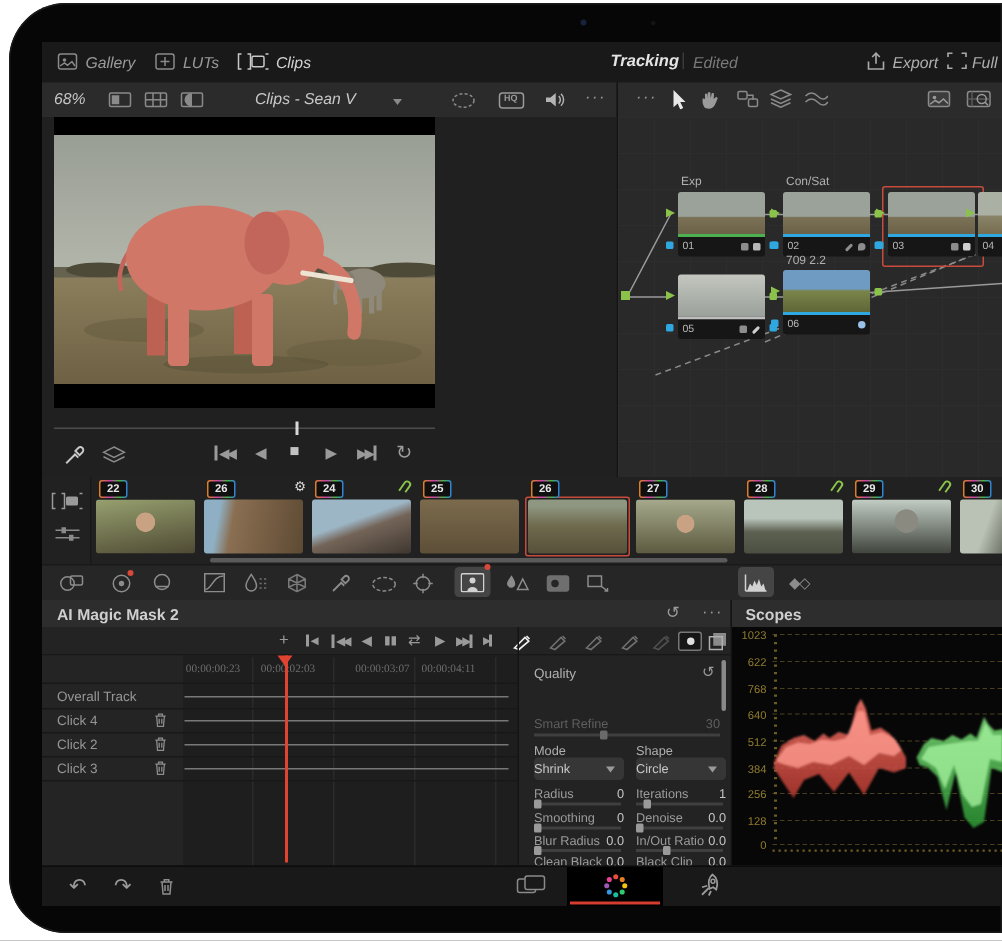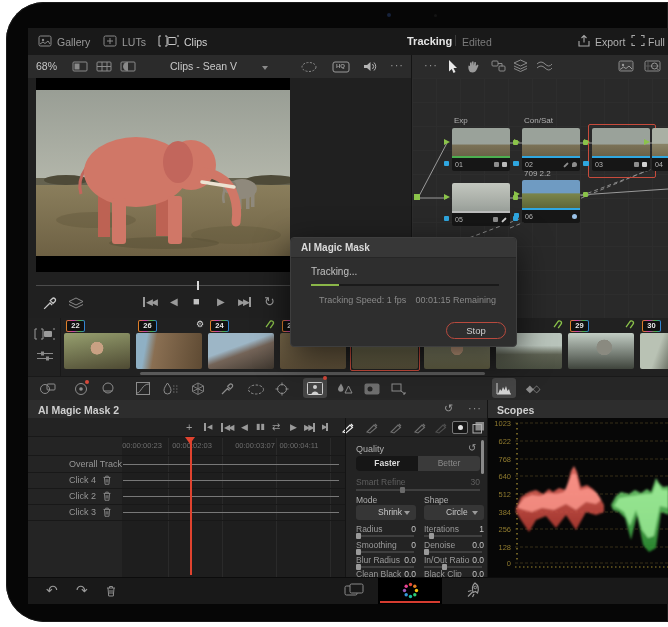--- a/index.html
+++ b/index.html
@@ -1,21 +1,21 @@
 <!DOCTYPE html>
 <html><head>
 <meta charset="utf-8">
 <style>
   html,body{margin:0;padding:0;background:#fff;width:668px;height:627px;overflow:hidden;
     font-family:"Liberation Sans",sans-serif;}
   .abs{position:absolute;}
   #device{position:absolute;left:6px;top:2px;width:662px;height:620px;background:#060606;
     border-radius:38px 0 0 38px;box-shadow:inset 0 0 0 1px #1b1b1b;}
   #ui{position:absolute;left:0;top:0;width:668px;height:627px;}
-  .txt{white-space:nowrap;color:#9a9a9a;font-size:10px;}
+  .txt{white-space:nowrap;color:#9a9a9a;font-size:10px;font-style:italic;}
   .panel-hdr{background:#2d2d2d;color:#cfcfcf;font-size:10.5px;font-weight:bold;}
   .icon{color:#8c8c8c;}
   .vline{background:#141414;width:1px;}
   
   .badge{position:absolute;top:320px;width:19px;height:12px;border-radius:2px;
     background:linear-gradient(90deg,#e0831f,#c93fae 40%,#4db33f 70%,#2f7fe0);padding:1px;box-sizing:border-box;}
   .badge i{display:block;width:100%;height:100%;background:#101010;border-radius:1px;
     color:#e8e8e8;font-style:normal;font-size:7.5px;line-height:10px;text-align:center;font-weight:bold;}
   .thumb{position:absolute;top:333px;width:66px;height:36px;border-radius:2px;}
   
@@ -25,32 +25,32 @@
   .nbar{width:58px;height:13px;background:#161616;border-radius:0 0 2px 2px;color:#b8b8b8;
     font-size:7px;line-height:13px;display:flex;align-items:center;padding:0 3px;box-sizing:border-box;}
   .nbar b{font-weight:normal;}
   .mi{display:inline-block;width:5px;height:5px;background:#8d8d8d;margin-left:3px;border-radius:1px;}
   .pin-in{position:absolute;left:-8px;width:0;height:0;border-left:6px solid #8bc34a;
     border-top:3.5px solid transparent;border-bottom:3.5px solid transparent;}
   .pin-out{position:absolute;right:-8px;width:5px;height:5px;background:#8bc34a;border-radius:1px;}
   .pin-blue{position:absolute;width:5px;height:5px;background:#2fa7e0;border-radius:1px;}
   .nlabel{position:absolute;color:#b0b0b0;font-size:8px;}
   
-  .tlabel{color:#969696;font-size:9px;margin-left:31px;}
+  .tlabel{color:#969696;font-size:9px;}
   .tline{position:absolute;left:123px;width:216px;height:1px;background:#787878;}
   .trsep{position:absolute;left:28px;width:317px;height:1px;background:#181818;}
-  .rlbl{position:absolute;color:#6d6d6d;font-size:7.5px;width:54px;text-align:center;}
+  .rlbl{position:absolute;color:#6d6d6d;font-size:7.5px;width:54px;text-align:center;font-family:Liberation Serif, serif;}
   .tgrid{position:absolute;top:438px;width:1px;height:139px;background:#2a2a2a;}
   
   .q-label{position:absolute;color:#9b9b9b;font-size:8.5px;white-space:nowrap;}
   .q-val{position:absolute;color:#c4c4c4;font-size:8.5px;text-align:right;width:20px;}
   .q-slider{position:absolute;height:2px;background:#3f3f3f;}
   .q-thumb{position:absolute;top:-2px;width:5px;height:6px;background:#9a9a9a;border-radius:1px;}
   .dd{position:absolute;width:60px;height:15px;background:#363636;border-radius:3px;color:#c8c8c8;
-    font-size:8.5px;line-height:15px;padding-left:22px;box-sizing:border-box;}
+    font-size:8.5px;line-height:15px;padding-left:0;box-sizing:border-box;}
   .dd .car{position:absolute;right:6px;top:6px;width:0;height:0;border-left:3.5px solid transparent;
     border-right:3.5px solid transparent;border-top:4px solid #9a9a9a;}
   
   .ax{position:absolute;left:489px;width:22px;text-align:right;color:#8f7a2e;font-size:7.5px;}
   
   .g{position:absolute;color:#9a9a9a;text-align:center;}
   .skb{border-left:2px solid currentColor;padding-left:1px;letter-spacing:-2px;}
   .ske{border-right:2px solid currentColor;padding-right:1px;letter-spacing:-2px;}
   svg{display:block;}
 </style>
@@ -616,24 +616,20 @@
   <div class="tline" style="top:512px"></div>
   <div class="trsep" style="top:520px"></div>
 
   <div class="abs" style="left:190px;top:437px;width:1.5px;height:138px;background:#e0432f"></div>
   <div class="abs" style="left:185px;top:437px;width:0;height:0;border-left:5.5px solid transparent;border-right:5.5px solid transparent;border-top:7px solid #e0432f"></div>
   <div class="abs vline" style="left:345px;top:418px;height:159px"></div>
 
   <div class="abs" style="left:346px;top:437px;width:141px;height:140px;background:#232323"></div>
   <span class="abs q-label" style="left:356px;top:444px;font-size:9px;color:#b0b0b0">Quality</span>
   <span class="abs" style="left:468px;top:442px;color:#9a9a9a;font-size:10px">↺</span>
-  <div class="abs" style="left:356px;top:456px;width:124px;height:15px;background:#3a3a3a;border-radius:3px">
-    <div class="abs" style="left:0;top:0;width:62px;height:15px;background:#161616;border-radius:3px 0 0 3px;color:#dcdcdc;font-size:8.5px;font-weight:bold;text-align:center;line-height:15px">Faster</div>
-    <div class="abs" style="left:62px;top:0;width:62px;height:15px;color:#8a8a8a;font-size:8.5px;text-align:center;line-height:15px">Better</div>
-  </div>
   <span class="abs q-label" style="left:356px;top:477px;color:#5f5f5f">Smart Refine</span>
   <span class="abs q-val" style="left:460px;top:477px;color:#5f5f5f">30</span>
   <div class="q-slider" style="left:356px;top:489px;width:124px">
       <div class="q-thumb" style="left:44px;background:#6a6a6a"></div>
     </div>
   <span class="abs q-label" style="left:356px;top:495px;color:#b0b0b0">Mode</span>
   <span class="abs q-label" style="left:424px;top:495px;color:#b0b0b0">Shape</span>
   <div class="dd" style="left:356px;top:505px"><span>Shrink</span><span class="car"></span></div>
   <div class="dd" style="left:424px;top:505px"><span>Circle</span><span class="car"></span></div>
 
@@ -744,25 +740,13 @@
     <div class="abs" style="left:2px;top:23px;width:60px;height:2px;background:#d63c30"></div>
   </div>
   <div class="abs" style="left:464px;top:581px">
     <svg width="18" height="18">
         <path d="M11 2 C14 4 15 8 13.5 12 L11.5 10.5 9 11.5 C8 7.5 8.5 4 11 2 Z" fill="none" stroke="#9a9a9a" stroke-width="1.2"></path>
         <circle cx="11.3" cy="6.5" r="1.3" fill="none" stroke="#9a9a9a"></circle>
         <path d="M8.5 11 L4 15.5 M10 13 l-1.5 3 M7.5 9.5 l-3.5 1" stroke="#9a9a9a" stroke-width="1.2"></path>
       </svg>
   </div>
 
-  <div class="abs" style="left:290px;top:237px;width:227px;height:110px;background:#2e2e2e;border:1px solid #3e3e3e;border-radius:4px;box-shadow:0 10px 34px rgba(0,0,0,0.65);box-sizing:border-box;z-index:50">
-    <div class="abs" style="left:0;top:0;width:100%;height:20px;background:#373737;border-radius:4px 4px 0 0;border-bottom:1px solid #262626;box-sizing:border-box">
-      <span class="abs" style="left:10px;top:4px;color:#dadada;font-size:10px;font-weight:bold;white-space:nowrap">AI Magic Mask</span>
-    </div>
-    <span class="abs" style="left:20px;top:28px;color:#c2c2c2;font-size:10px">Tracking...</span>
-    <div class="abs" style="left:20px;top:46px;width:188px;height:2px;background:#1a1a1a">
-      <div style="width:15%;height:100%;background:#8ab648"></div>
-    </div>
-    <span class="abs" style="left:28px;top:57px;color:#8a8a8a;font-size:9px;white-space:nowrap">Tracking Speed: 1 fps</span>
-    <span class="abs" style="right:20px;top:57px;color:#8a8a8a;font-size:9px;white-space:nowrap">00:01:15 Remaining</span>
-    <div class="abs" style="right:10px;top:84px;width:60px;height:17px;border:1px solid #b94a3e;border-radius:9px;color:#cfcfcf;font-size:9.5px;text-align:center;line-height:16px;box-sizing:border-box">Stop</div>
-  </div>
 </div>
 
 </body></html>

